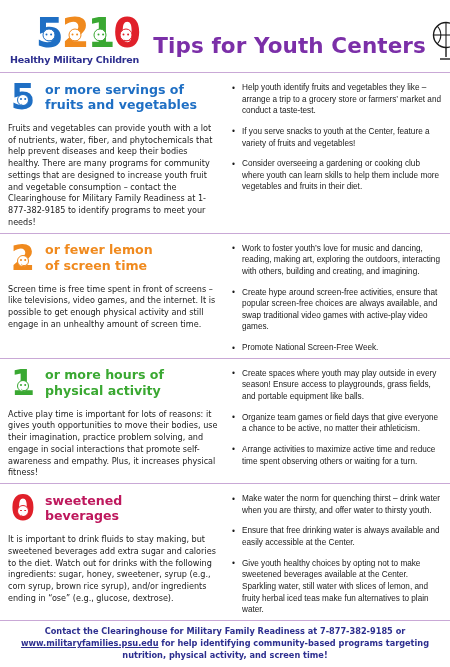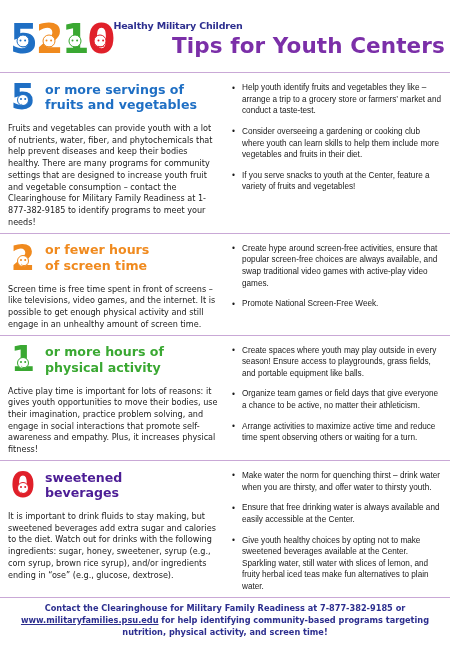--- a/index.html
+++ b/index.html
@@ -20,22 +20,22 @@
   
   .header {
     position: relative;
     height: 72px;
     display: flex;
     align-items: center;
     padding: 0 6px 0 10px;
   }
   .logo-block {
     display: flex;
-    flex-direction: row;
-    align-items: flex-start;
+    flex-direction: column;
+    align-items: flex-end;
     width: 148px;
     padding-top: 6px;
   }
   .logo-digits {
     display: flex;
     align-items: flex-end;
     line-height: 1;
     letter-spacing: -2px;
   }
   .logo-digit {
@@ -261,38 +261,39 @@
             <div class="head-text" style="color: rgb(31, 111, 196);">
               <div>or more servings of</div>
               <div>fruits and vegetables</div>
             </div>
           </div>
           <div class="left-body">Fruits and vegetables can provide youth with a lot of nutrients, water, fiber, and phytochemicals that help prevent diseases and keep their bodies healthy.  There are many programs for community settings that are designed to increase youth fruit and vegetable consumption – contact the Clearinghouse for Military Family Readiness at 1-877-382-9185 to identify programs to meet your needs!</div>
         </div>
         <div class="col-right">
           <ul class="bullets">
             <li>Help youth identify fruits and vegetables they like – arrange a trip to a grocery store or farmers’ market and conduct a taste-test.</li>
+            <li>If you serve snacks to youth at the Center, feature a variety of fruits and vegetables!</li>
             <li>Consider overseeing a gardening or cooking club where youth can learn skills to help them include more vegetables and fruits in their diet.</li>
-            <li>If you serve snacks to youth at the Center, feature a variety of fruits and vegetables!</li>
           </ul>
         </div>
       </div>
       <div class="section">
         <div class="col-left">
           <div class="head-row">
             <div class="big-digit" style="color: rgb(240, 138, 30);"><span>2</span><span class="logo-face"></span></div>
             <div class="head-text" style="color: rgb(240, 138, 30);">
-              <div>or fewer hours</div>
+              <div>or fewer lemon</div>
               <div>of screen time</div>
             </div>
           </div>
           <div class="left-body">Screen time is free time spent in front of screens – like televisions, video games, and the internet.  It is possible to get enough physical activity and still engage in an unhealthy amount of screen time.</div>
         </div>
         <div class="col-right">
           <ul class="bullets">
+            <li>Work to foster youth’s love for music and dancing, reading, making art, exploring the outdoors, interacting with others, building and creating, and imagining.</li>
             <li>Create hype around screen-free activities, ensure that popular screen-free choices are always available, and swap traditional video games with active-play video games.</li>
             <li>Promote National Screen-Free Week.</li>
           </ul>
         </div>
       </div>
       <div class="section">
         <div class="col-left">
           <div class="head-row">
             <div class="big-digit" style="color: rgb(58, 168, 50);"><span>1</span><span class="logo-face"></span></div>
             <div class="head-text" style="color: rgb(58, 168, 50);">
@@ -307,21 +308,21 @@
             <li>Create spaces where youth may play outside in every season!  Ensure access to playgrounds, grass fields, and portable equipment like balls.</li>
             <li>Organize team games or field days that give everyone a chance to be active, no matter their athleticism.</li>
             <li>Arrange activities to maximize active time and reduce time spent observing others or waiting for a turn.</li>
           </ul>
         </div>
       </div>
       <div class="section">
         <div class="col-left">
           <div class="head-row">
             <div class="big-digit" style="color: rgb(224, 32, 42);"><span>0</span><span class="logo-face"></span></div>
-            <div class="head-text" style="color: #4c1d95;">
+            <div class="head-text" style="color: #be185d;">
               <div>sweetened</div>
               <div>beverages</div>
             </div>
           </div>
           <div class="left-body">It is important to drink fluids to stay making, but sweetened beverages add extra sugar and calories to the diet.  Watch out for drinks with the following ingredients: sugar, honey, sweetener, syrup (e.g., corn syrup, brown rice syrup), and/or ingredients ending in “ose” (e.g., glucose, dextrose).</div>
         </div>
         <div class="col-right">
           <ul class="bullets">
             <li>Make water the norm for quenching thirst – drink water when you are thirsty, and offer water to thirsty youth.</li>
             <li>Ensure that free drinking water is always available and easily accessible at the Center.</li>

